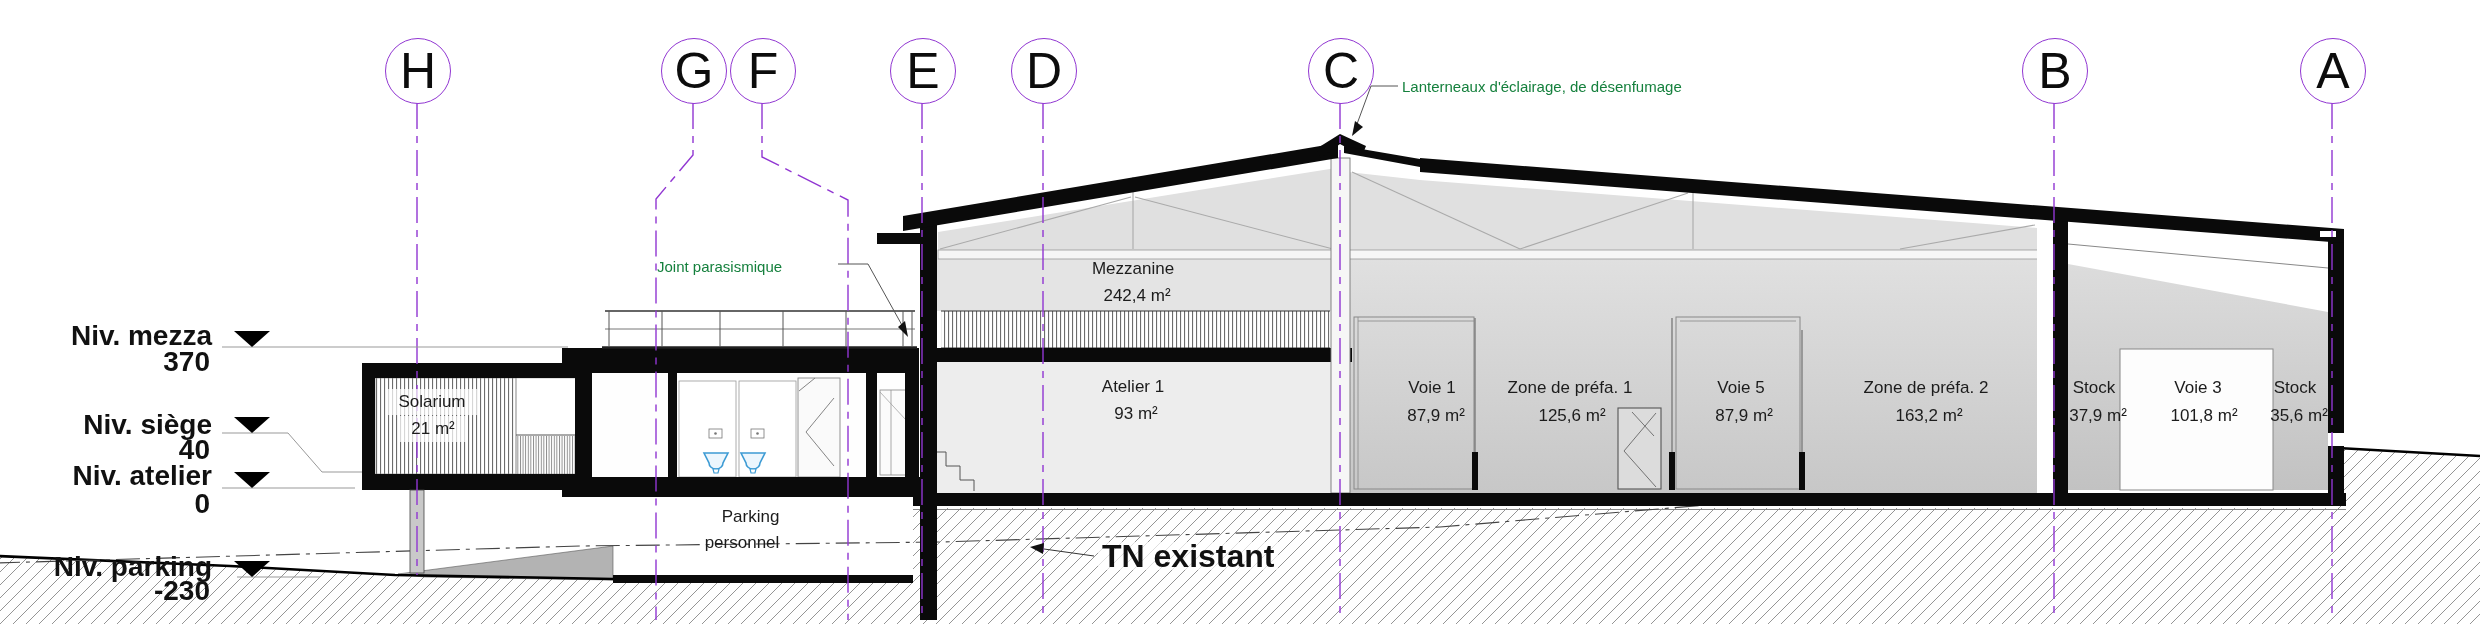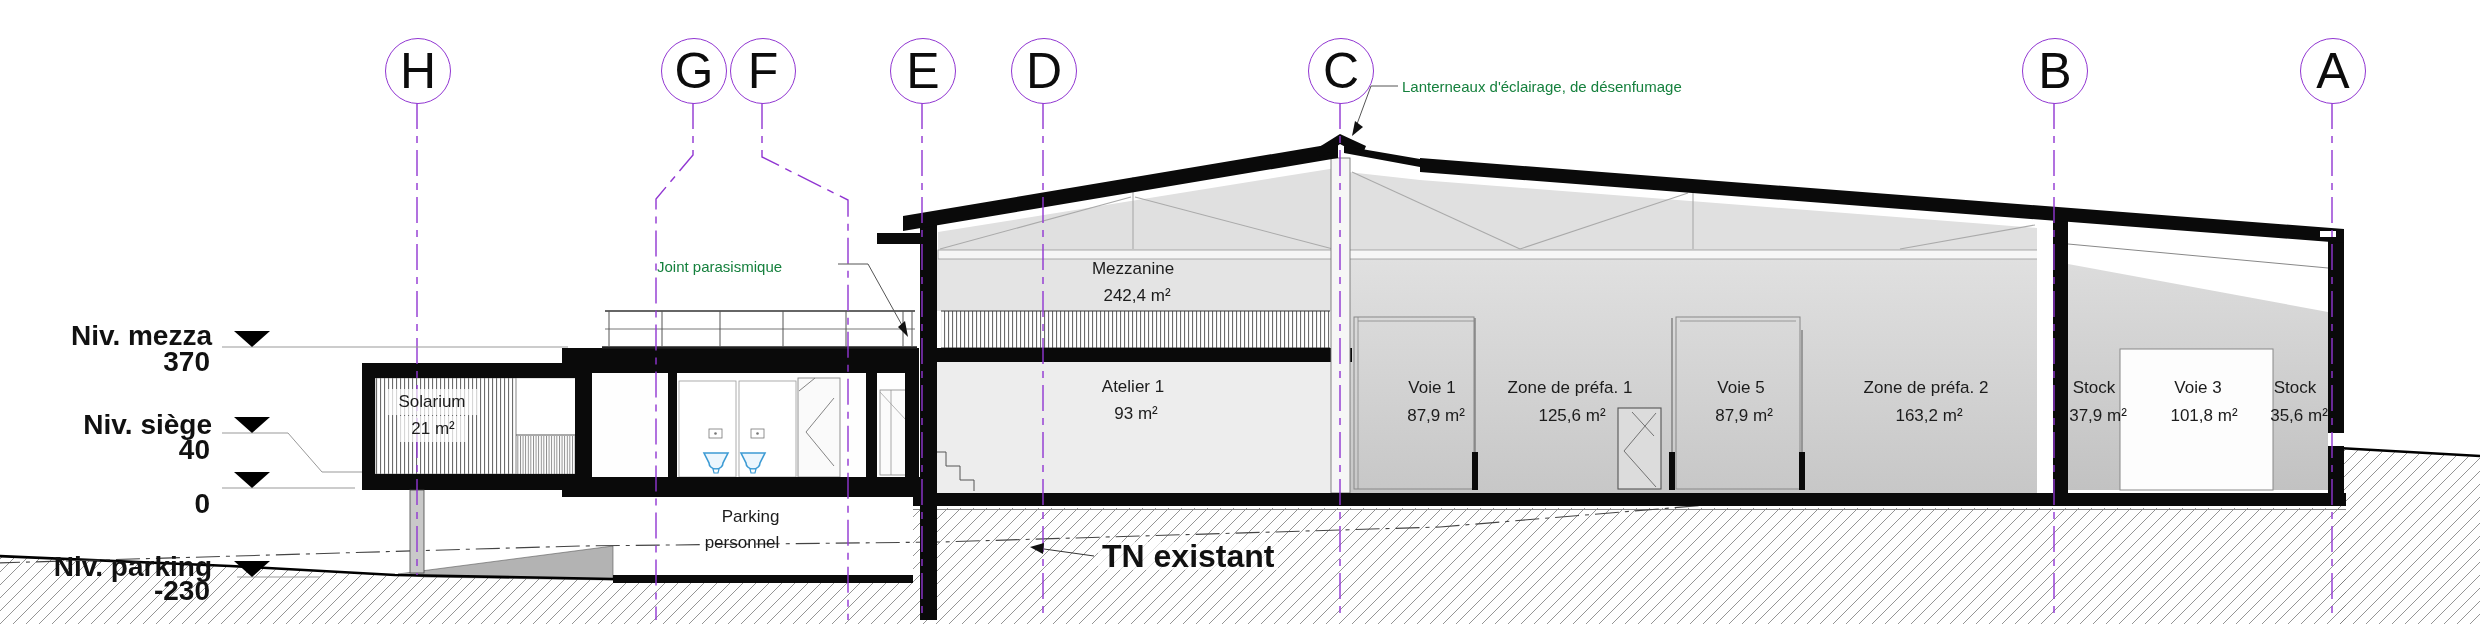--- a/index.html
+++ b/index.html
@@ -217,20 +217,21 @@
 <div class="bubble" style="left:890px">E</div>
 <div class="bubble" style="left:1011px">D</div>
 <div class="bubble" style="left:1308px">C</div>
 <div class="bubble" style="left:2022px">B</div>
 <div class="bubble" style="left:2300px">A</div>
 
 <div class="lvl" style="top:321px">Niv. mezza</div>
 <div class="lvl val" style="top:347px">370</div>
 <div class="lvl" style="top:410px">Niv. siège</div>
 <div class="lvl val" style="top:435px">40</div>
+<div class="lvl" style="top:461px">Niv. atelier</div>
 <div class="lvl val" style="top:489px">0</div>
 <div class="lvl" style="top:552px">Niv. parking</div>
 <div class="lvl val" style="top:576px">-230</div>
 
 <div class="rm halo" style="left:432px;top:389px">Solarium</div>
 <div class="rm halo" style="left:433px;top:416px">21 m²</div>
 <div class="rm" style="left:1133px;top:256px">Mezzanine</div>
 <div class="rm" style="left:1137px;top:283px">242,4 m²</div>
 <div class="rm" style="left:1133px;top:374px">Atelier 1</div>
 <div class="rm" style="left:1136px;top:401px">93 m²</div>

